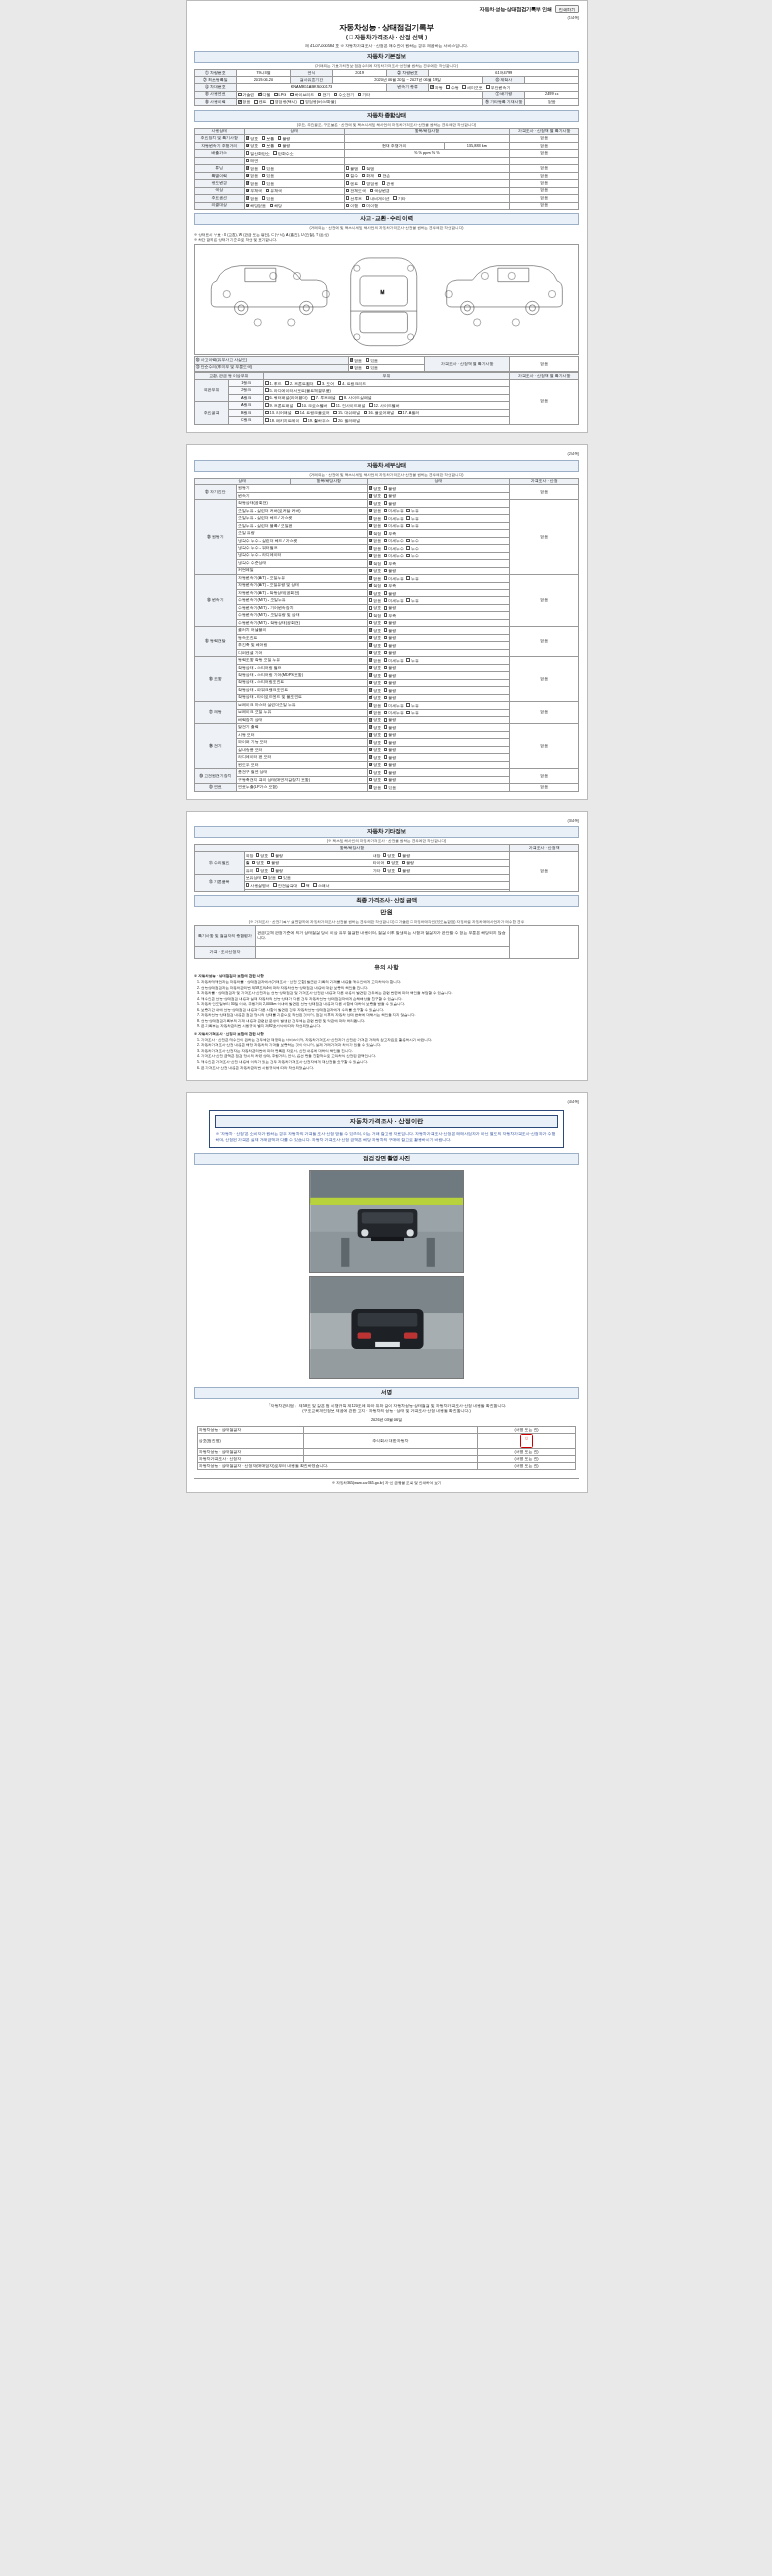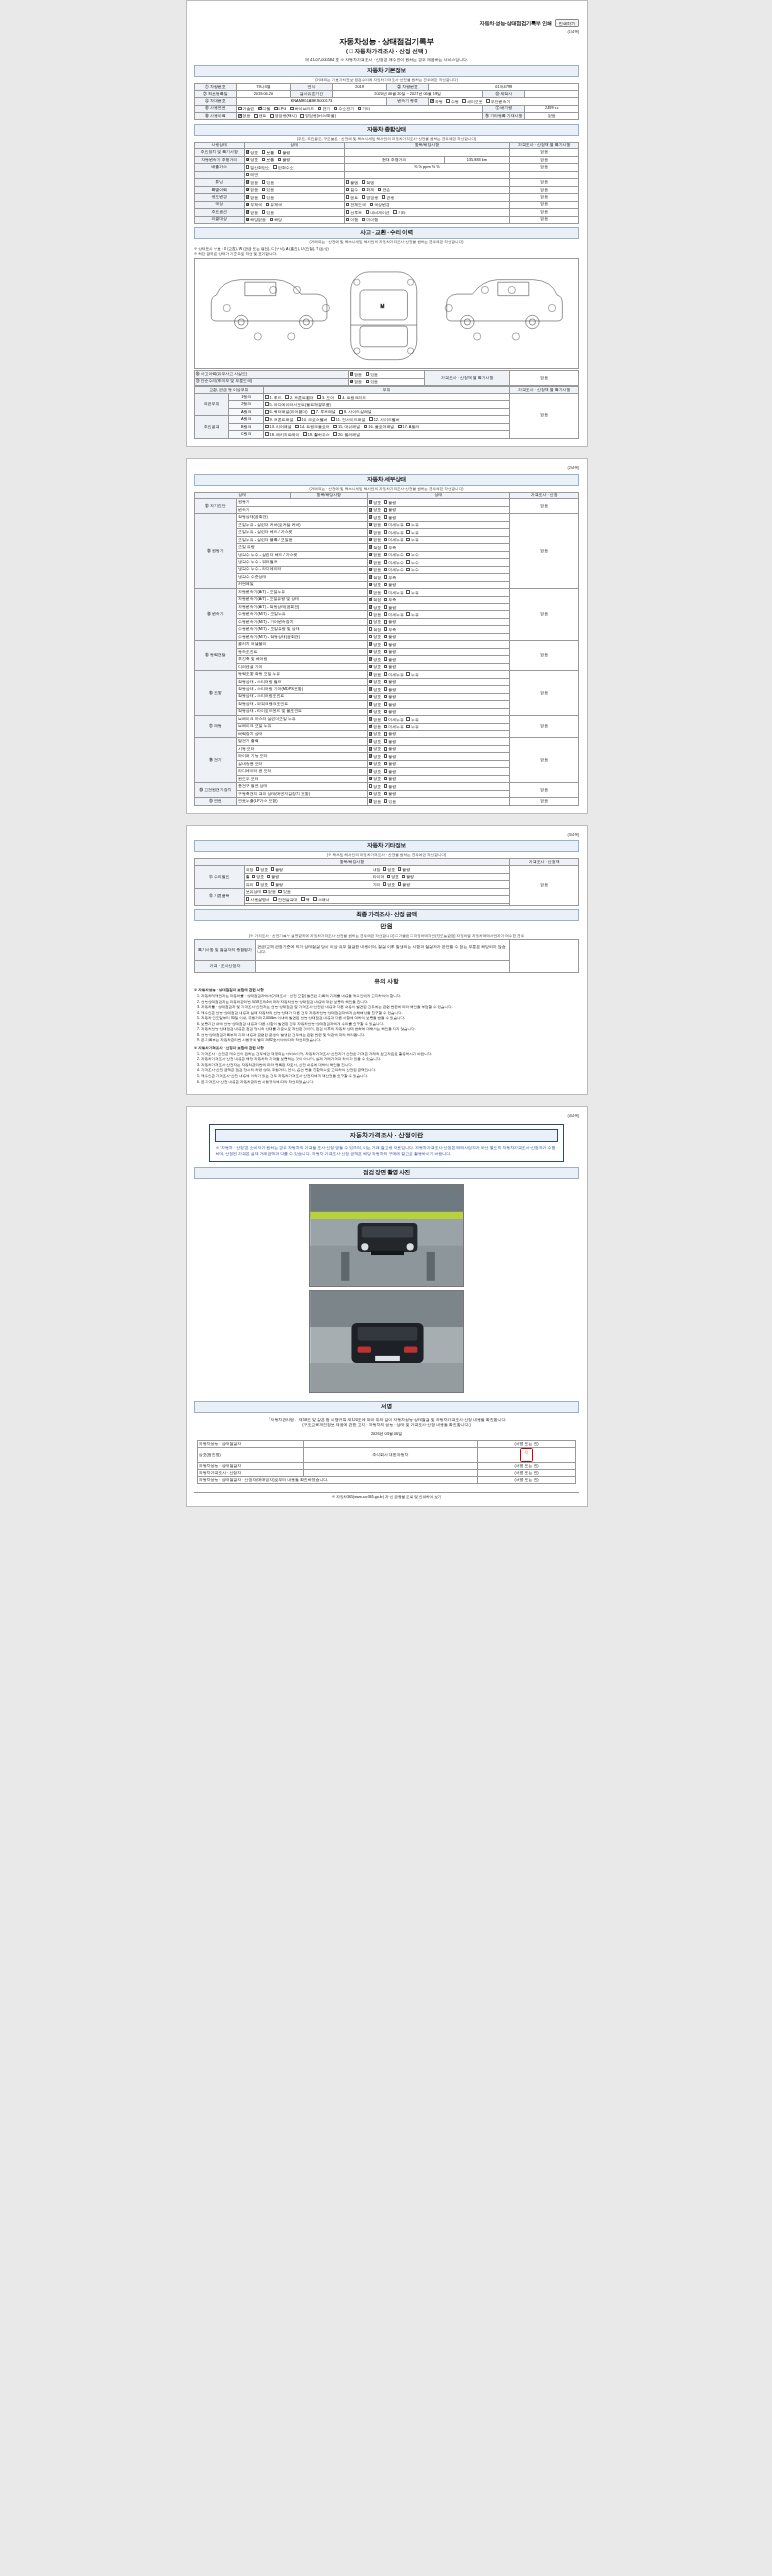--- a/index.html
+++ b/index.html
@@ -12,21 +12,21 @@
     color:#111;
   }
   .page {
     width:402px;
     margin:0 auto 11.3px auto;
     background:#fff;
     border:0.5px solid #bbb;
     padding:5.2px 7.2px 7.2px 7.2px;
     position:relative;
   }
-  .page-top { padding-top:18px; }
+  .page-top { padding-top:4px; }
   .topbar { display:flex; justify-content:flex-end; align-items:center; gap:3.1px; margin-bottom:2.1px; }
   .topbar .ttl { font-size:5.2px; font-weight:bold; letter-spacing:-0.3px; }
   .btn-print {
     border:0.5px solid #888; background:#f4f4f4; font-size:4.1px; padding:0.5px 3.1px; border-radius:1px;
   }
   .pagenum { text-align:right; font-size:3.9px; color:#333; margin-top:1px; }
   .doc-title {
     text-align:center; font-size:7.7px; font-weight:bold; letter-spacing:-0.3px; margin:3.1px 0 0.5px 0;
   }
   .doc-sub { text-align:center; font-size:5.7px; font-weight:bold; margin-bottom:1.5px; }

